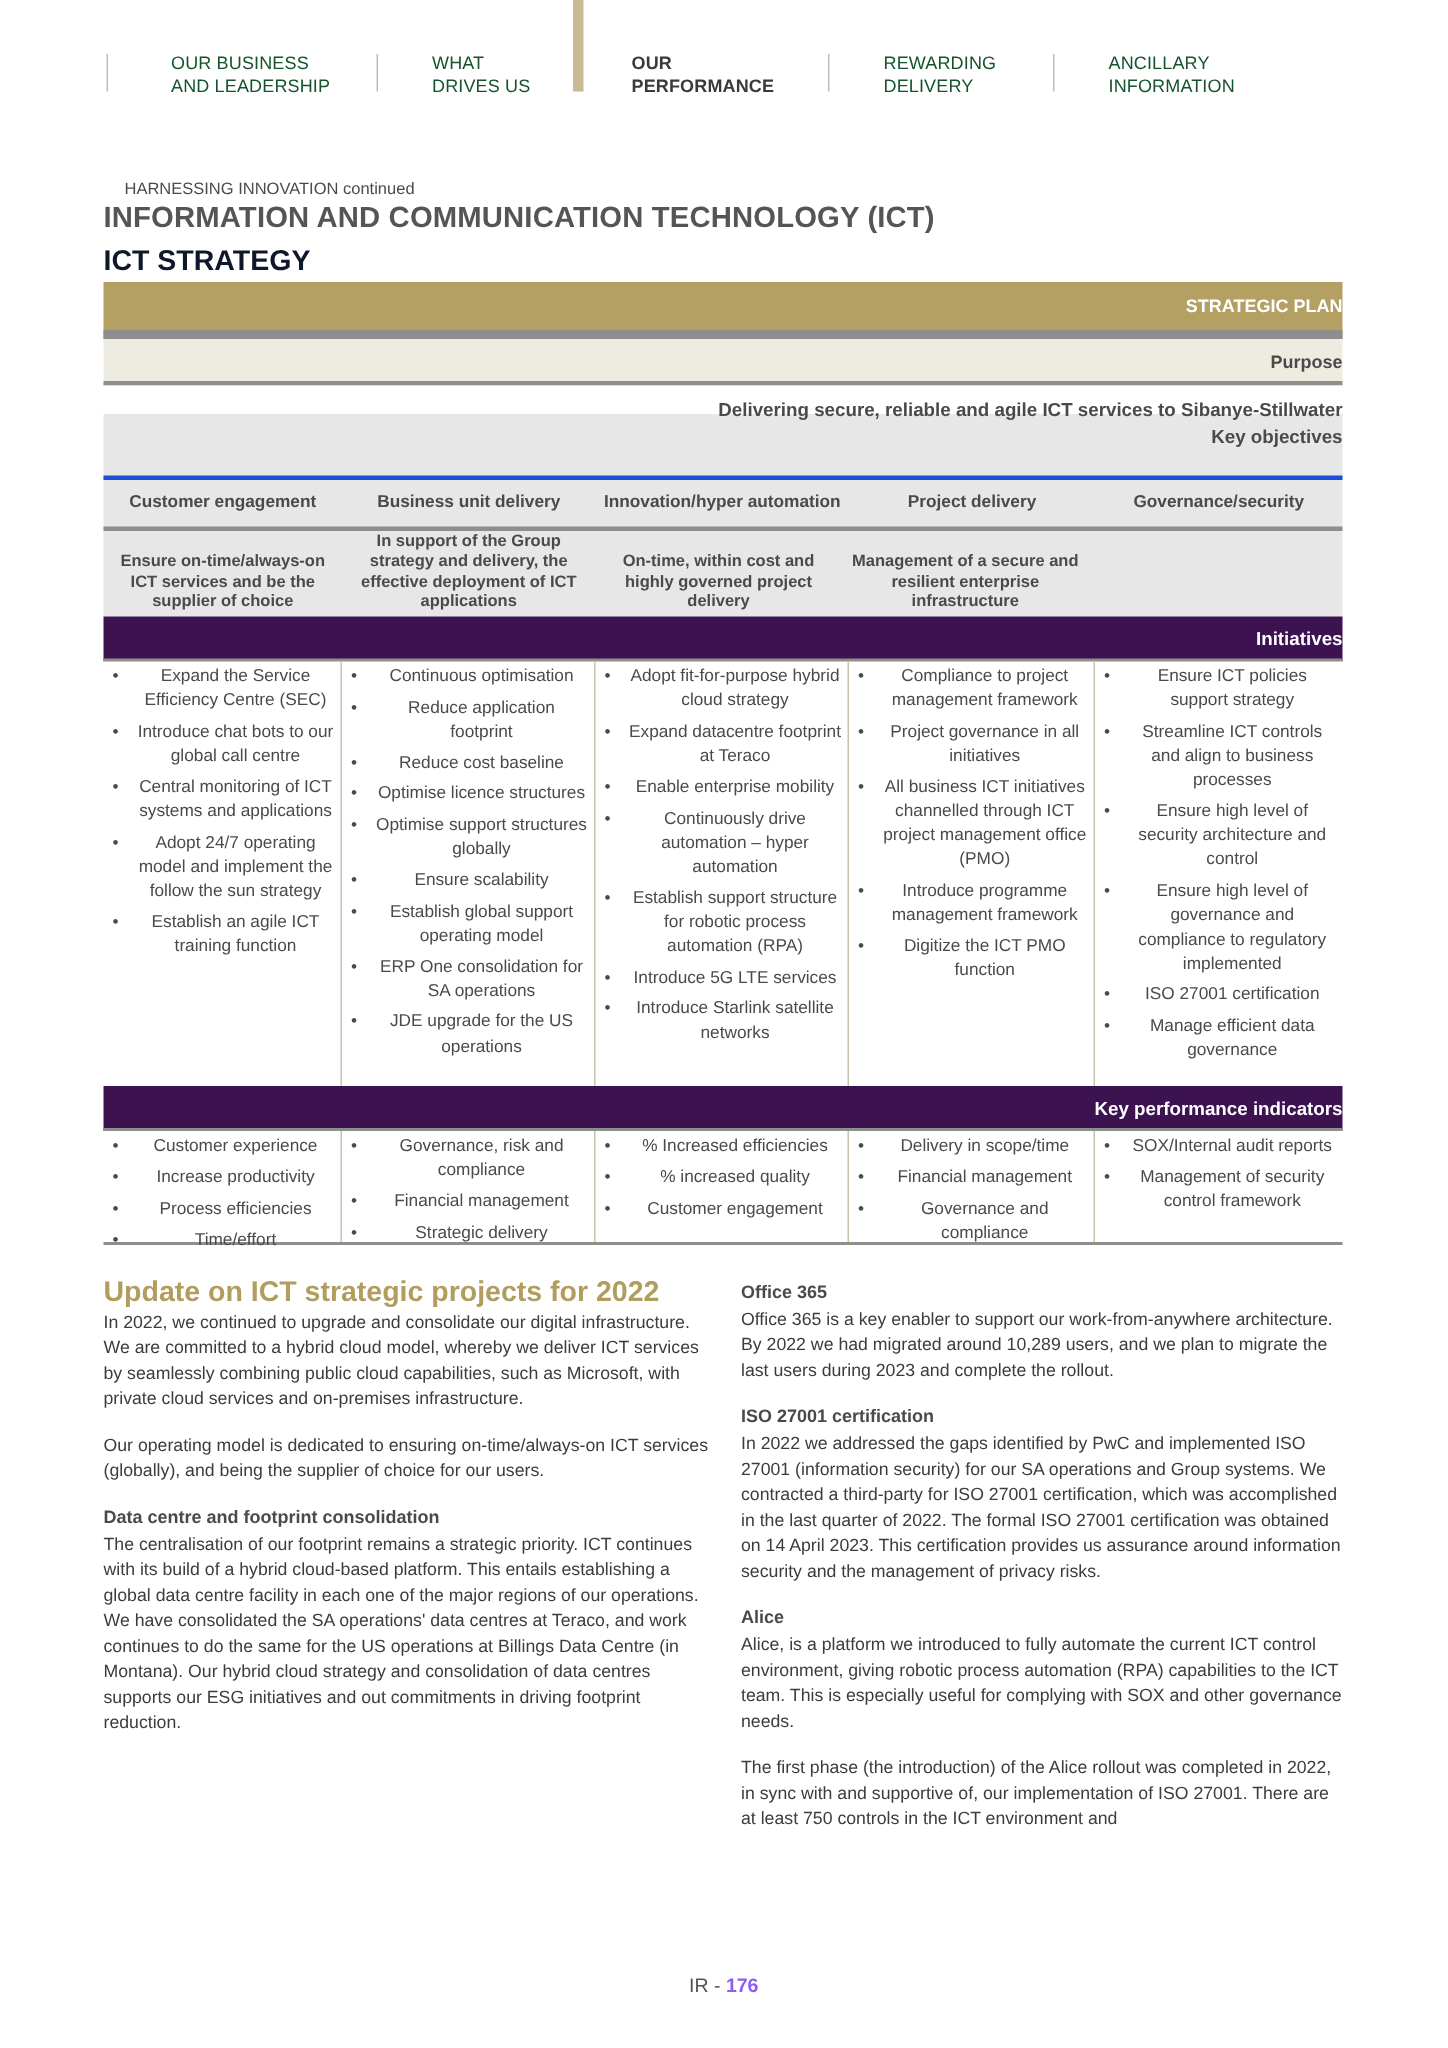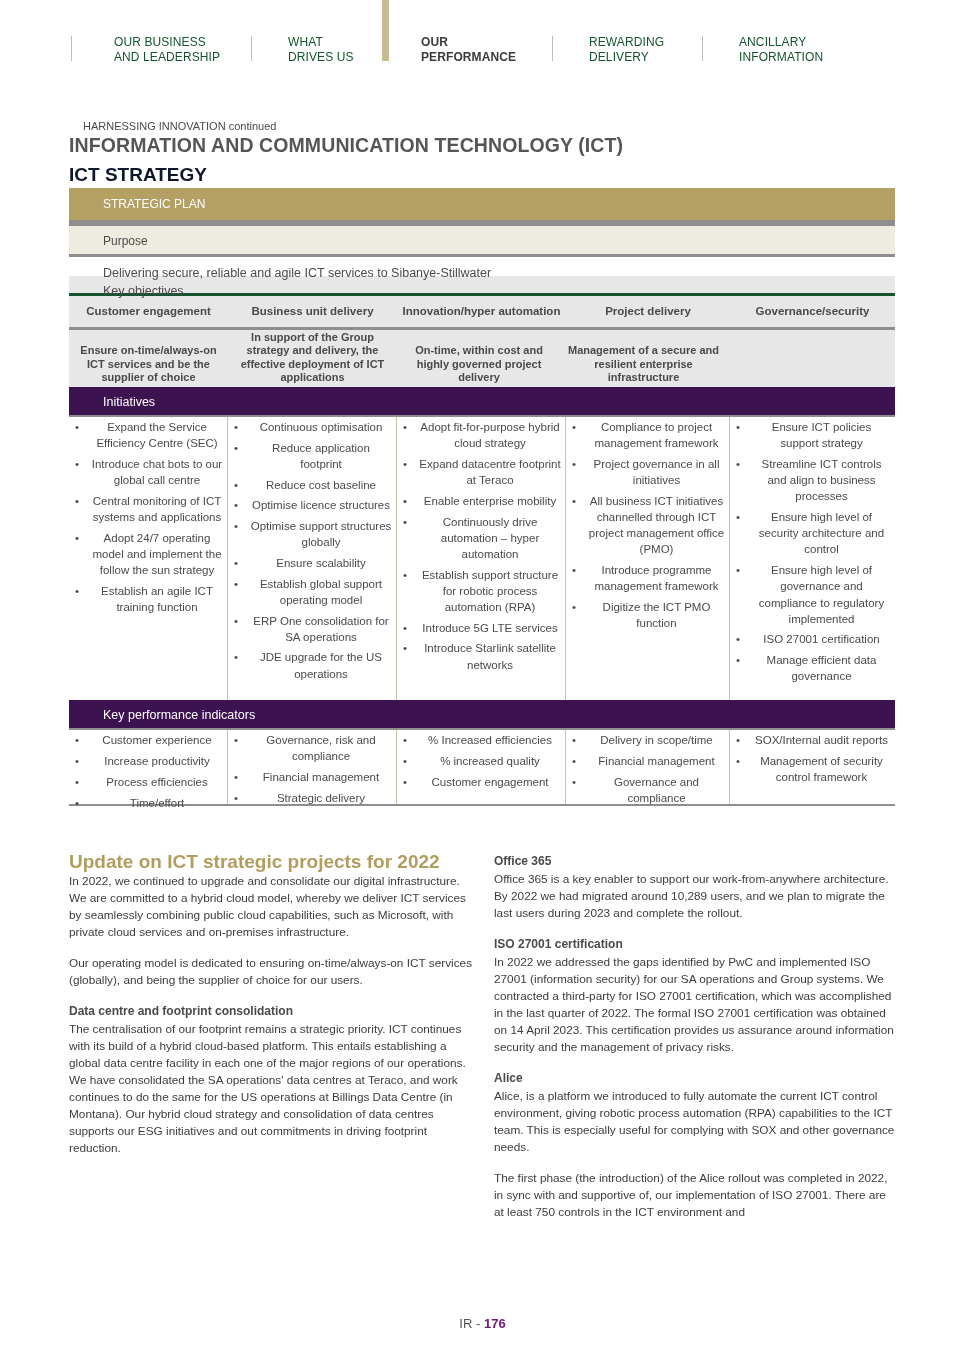--- a/index.html
+++ b/index.html
@@ -12,25 +12,25 @@
     .nav-item.active { color: #3a3a3a; font-weight: bold; }
     .nav-div { position: absolute; top: 36px; width: 1px; height: 25px; background: #bdbdbd; }
     .nav-accent { position: absolute; top: 0; left: 382px; width: 7px; height: 61px; background: #c8ba93; }
 
     .kicker { position: absolute; top: 120px; left: 69px; font-size: 11px; color: #4a4a4a; margin-left: 14px; }
     .page-title { position: absolute; top: 134px; left: 69px; font-size: 19.5px; font-weight: bold; color: #555555; letter-spacing: 0.1px; }
     .subtitle { position: absolute; top: 164px; left: 69px; font-size: 19px; font-weight: bold; color: #0f172a; }
 
     
     .table { position: absolute; top: 188px; left: 69px; width: 826px; }
-    .band { width: 100%; text-align: left; font-weight: normal; font-size: 12px; padding-left: 34px; }
+    .band { width: 100%; text-align: right; font-weight: bold; font-size: 12px; padding-left: 34px; }
     .band-gold { height: 32px; line-height: 33px; background: #b3a062; color: #ffffff; border-bottom: 6px solid #8e8e8e; height: 38px; }
     .band-cream { height: 31px; line-height: 30px; background: #eeece1; color: #4a4a4a; border-bottom: 3px solid #8e8e8e; }
     .band-white { height: 19px; line-height: 33px; background: #ffffff; color: #4a4a4a; font-size: 12.5px; }
-    .band-grey { height: 20px; line-height: 30px; background: #e7e7e7; color: #4a4a4a; font-size: 12.5px; border-bottom: 3px solid #14532d; }
+    .band-grey { height: 44px; line-height: 30px; background: #e7e7e7; color: #4a4a4a; font-size: 12.5px; border-bottom: 3px solid #1d4ed8; }
     .band-purple { height: 30px; line-height: 30px; background: #3d1250; color: #ffffff; font-size: 12.5px; border-bottom: 2px solid #8e8e8e; }
 
     .row5 { display: flex; width: 100%; }
     .col { flex: 0 0 auto; text-align: center; }
     .c1 { width: 159px; } .c2 { width: 169px; } .c3 { width: 169px; } .c4 { width: 164px; } .c5 { width: 165px; }
 
     .hdr-row { background: #e7e7e7; height: 34px; border-bottom: 3px solid #8e8e8e; }
     .hdr-row .col { display: flex; align-items: center; justify-content: center; text-align: center; font-size: 11.5px; font-weight: bold; color: #4a4a4a; line-height: 13px; padding: 0 4px; }
 
     .obj-row { background: #e7e7e7; height: 57px; }
@@ -47,21 +47,21 @@
     ul.bl li::before { content: "•"; position: absolute; left: 2px; top: 0; color: #4a4a4a; }
     .kpi-row ul.bl li { margin-bottom: 4.7px; }
 
     
     .sec { position: absolute; }
     .sec h2 { font-size: 19px; font-weight: bold; color: #b19d5e; line-height: 18px; margin-bottom: 2px; }
     .sec h3 { font-size: 12px; font-weight: bold; color: #4a4a4a; line-height: 16px; margin-bottom: 2px; }
     .sec p { font-size: 11.8px; line-height: 17px; color: #3c3c3c; margin-bottom: 14px; }
 
     .footer { position: absolute; top: 1316px; left: 0; width: 965px; text-align: center; font-size: 13px; color: #555555; }
-    .footer .pg { color: #701a75; font-weight: bold; }
+    .footer .pg { color: #8b5cf6; font-weight: bold; }
   </style>
 </head>
 <body>
 
 <div class="topnav">
   <div class="nav-div" style="left:71px"></div>
   <div class="nav-item" style="left:114px">
     <div>OUR BUSINESS</div>
     <div>AND LEADERSHIP</div>
   </div>

